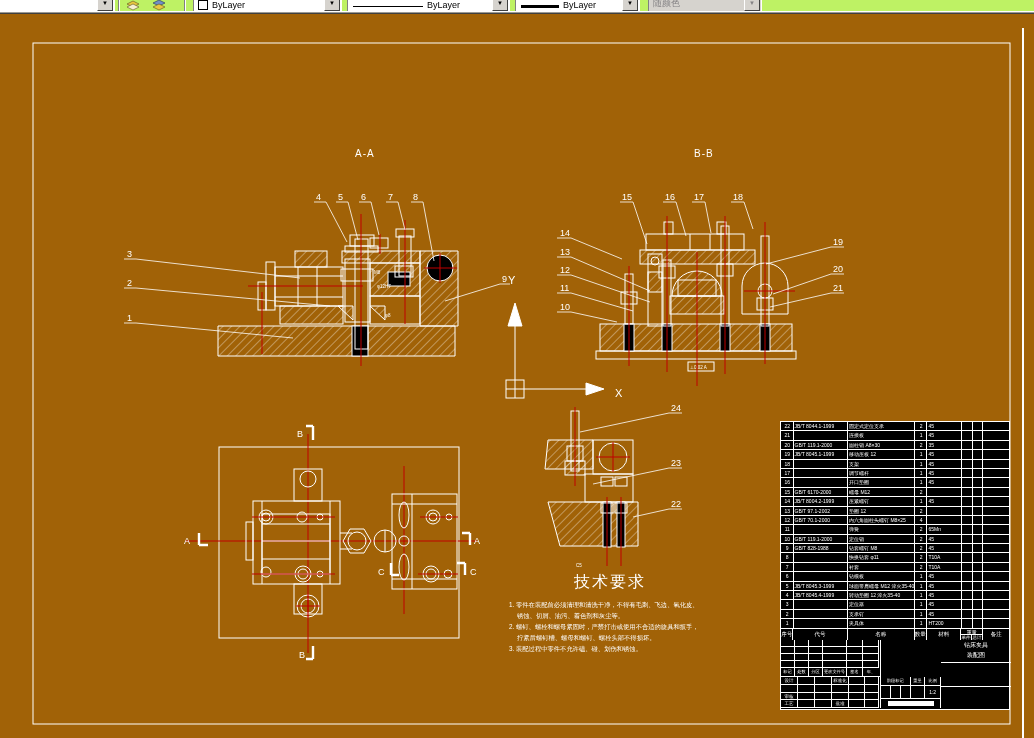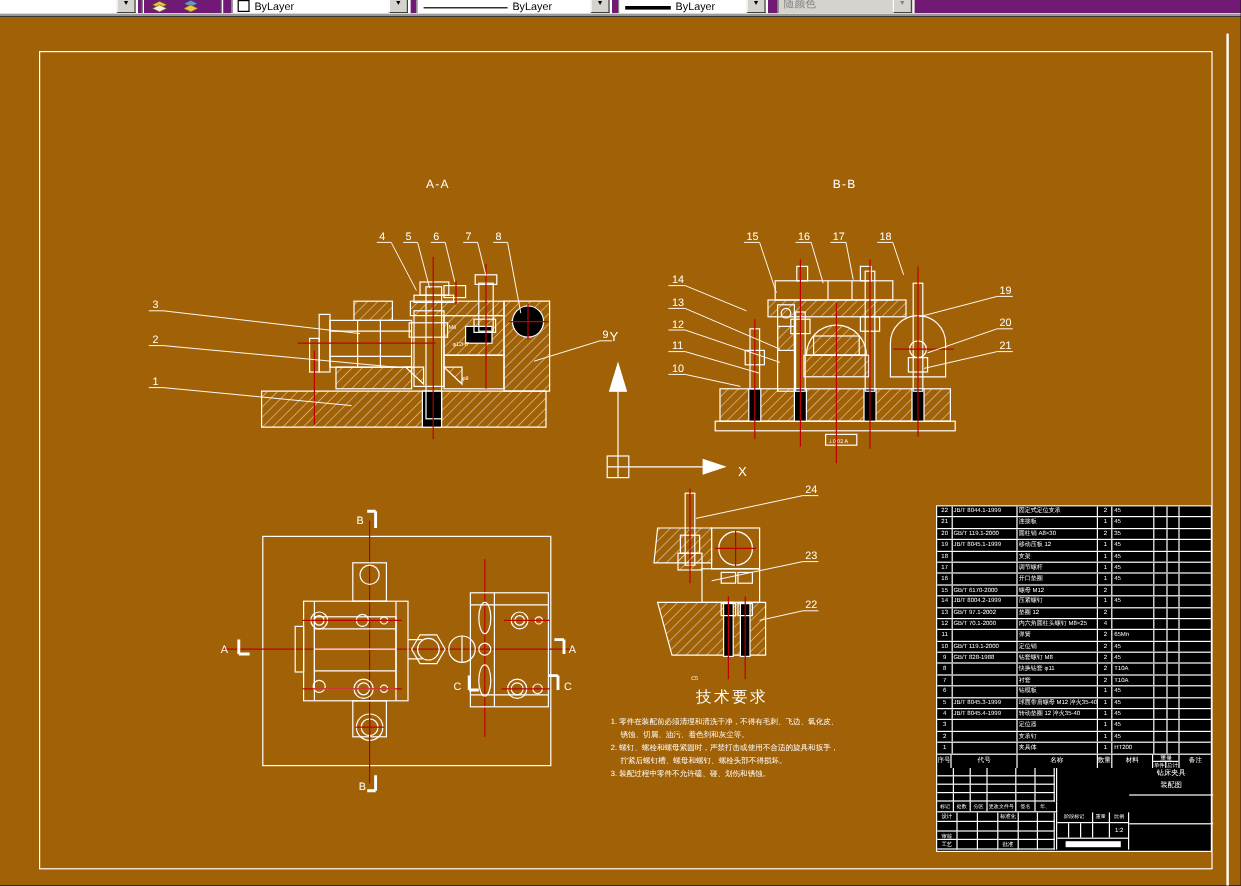--- a/index.html
+++ b/index.html
@@ -1,20 +1,20 @@
 <!DOCTYPE html>
 <html><head>
 <meta charset="utf-8">
 <style>
   html,body{margin:0;padding:0;background:#000;}
   body{width:1034px;height:738px;position:relative;overflow:hidden;
        font-family:"Liberation Sans","DejaVu Sans",sans-serif;}
 
   
-  .toolbar{position:absolute;top:0;left:0;width:1034px;height:11px;background:#701a75;overflow:hidden;z-index:5;}
+  .toolbar{position:absolute;top:0;left:0;width:1034px;height:11px;background:#bef264;overflow:hidden;z-index:5;}
   .tb-edge{position:absolute;top:11px;left:0;width:1034px;height:3px;z-index:5;
            background:linear-gradient(#ffffff 0 1px,#9c9a94 1px 2px,#404040 2px 3px);}
   .combo{position:absolute;top:-7px;height:18px;background:#fff;border:1px solid #808080;
          border-right-color:#fff;border-bottom-color:#fff;display:flex;align-items:flex-end;font-size:9px;color:#000;}
   .combo .txt{padding:0 2px 2px 4px;white-space:nowrap;}
   .combo .arrow{position:absolute;right:1px;top:1px;bottom:1px;width:14px;background:#d6d3ce;
         border:1px solid;border-color:#fff #404040 #404040 #fff;font-size:6px;line-height:14px;text-align:center;color:#000;}
   .combo.disabled{background:#d6d3ce;color:#848284;}
   .swatch{display:inline-block;width:8px;height:8px;border:1px solid #000;background:#fff;margin:0 0 2px 4px;}
   .linesample{display:inline-block;width:70px;height:1px;background:#000;margin:0 0 5px 5px;}
@@ -33,21 +33,21 @@
   .ldr{fill:none;stroke:#fff;stroke-width:.8;}
   .thk{fill:none;stroke:#fff;stroke-width:2.4;}
   text{fill:#fff;}
   .lbl{font-size:10px;letter-spacing:1px;}
   .letter{font-size:9px;}
   .tiny{font-size:4.5px;}
   .axis{font-size:11px;}
 
   
   .techreq{position:absolute;left:509px;top:572px;width:202px;color:#fff;}
-  .techreq .t{text-align:center;font-size:13px;letter-spacing:2px;margin-bottom:6px;}
+  .techreq .t{text-align:center;font-size:16px;letter-spacing:2px;margin-bottom:6px;}
   .techreq .l{font-size:6.3px;line-height:11px;white-space:nowrap;}
   .techreq .l.cont{padding-left:8px;}
 
   
   .bom{position:absolute;left:780px;top:421px;width:230px;border:1px solid #fff;box-sizing:border-box;color:#fff;background:#000;}
   .bom-row{display:flex;height:9.4px;box-sizing:border-box;border-bottom:1px solid #fff;}
   .bom .c{box-sizing:border-box;border-right:1px solid #fff;font-size:5px;line-height:8px;
           overflow:hidden;white-space:nowrap;padding-left:1px;}
   .bom .c:last-child{border-right:none;}
   .w-no{width:13px;text-align:center;} .w-code{width:57px;} .w-name{width:70px;}

